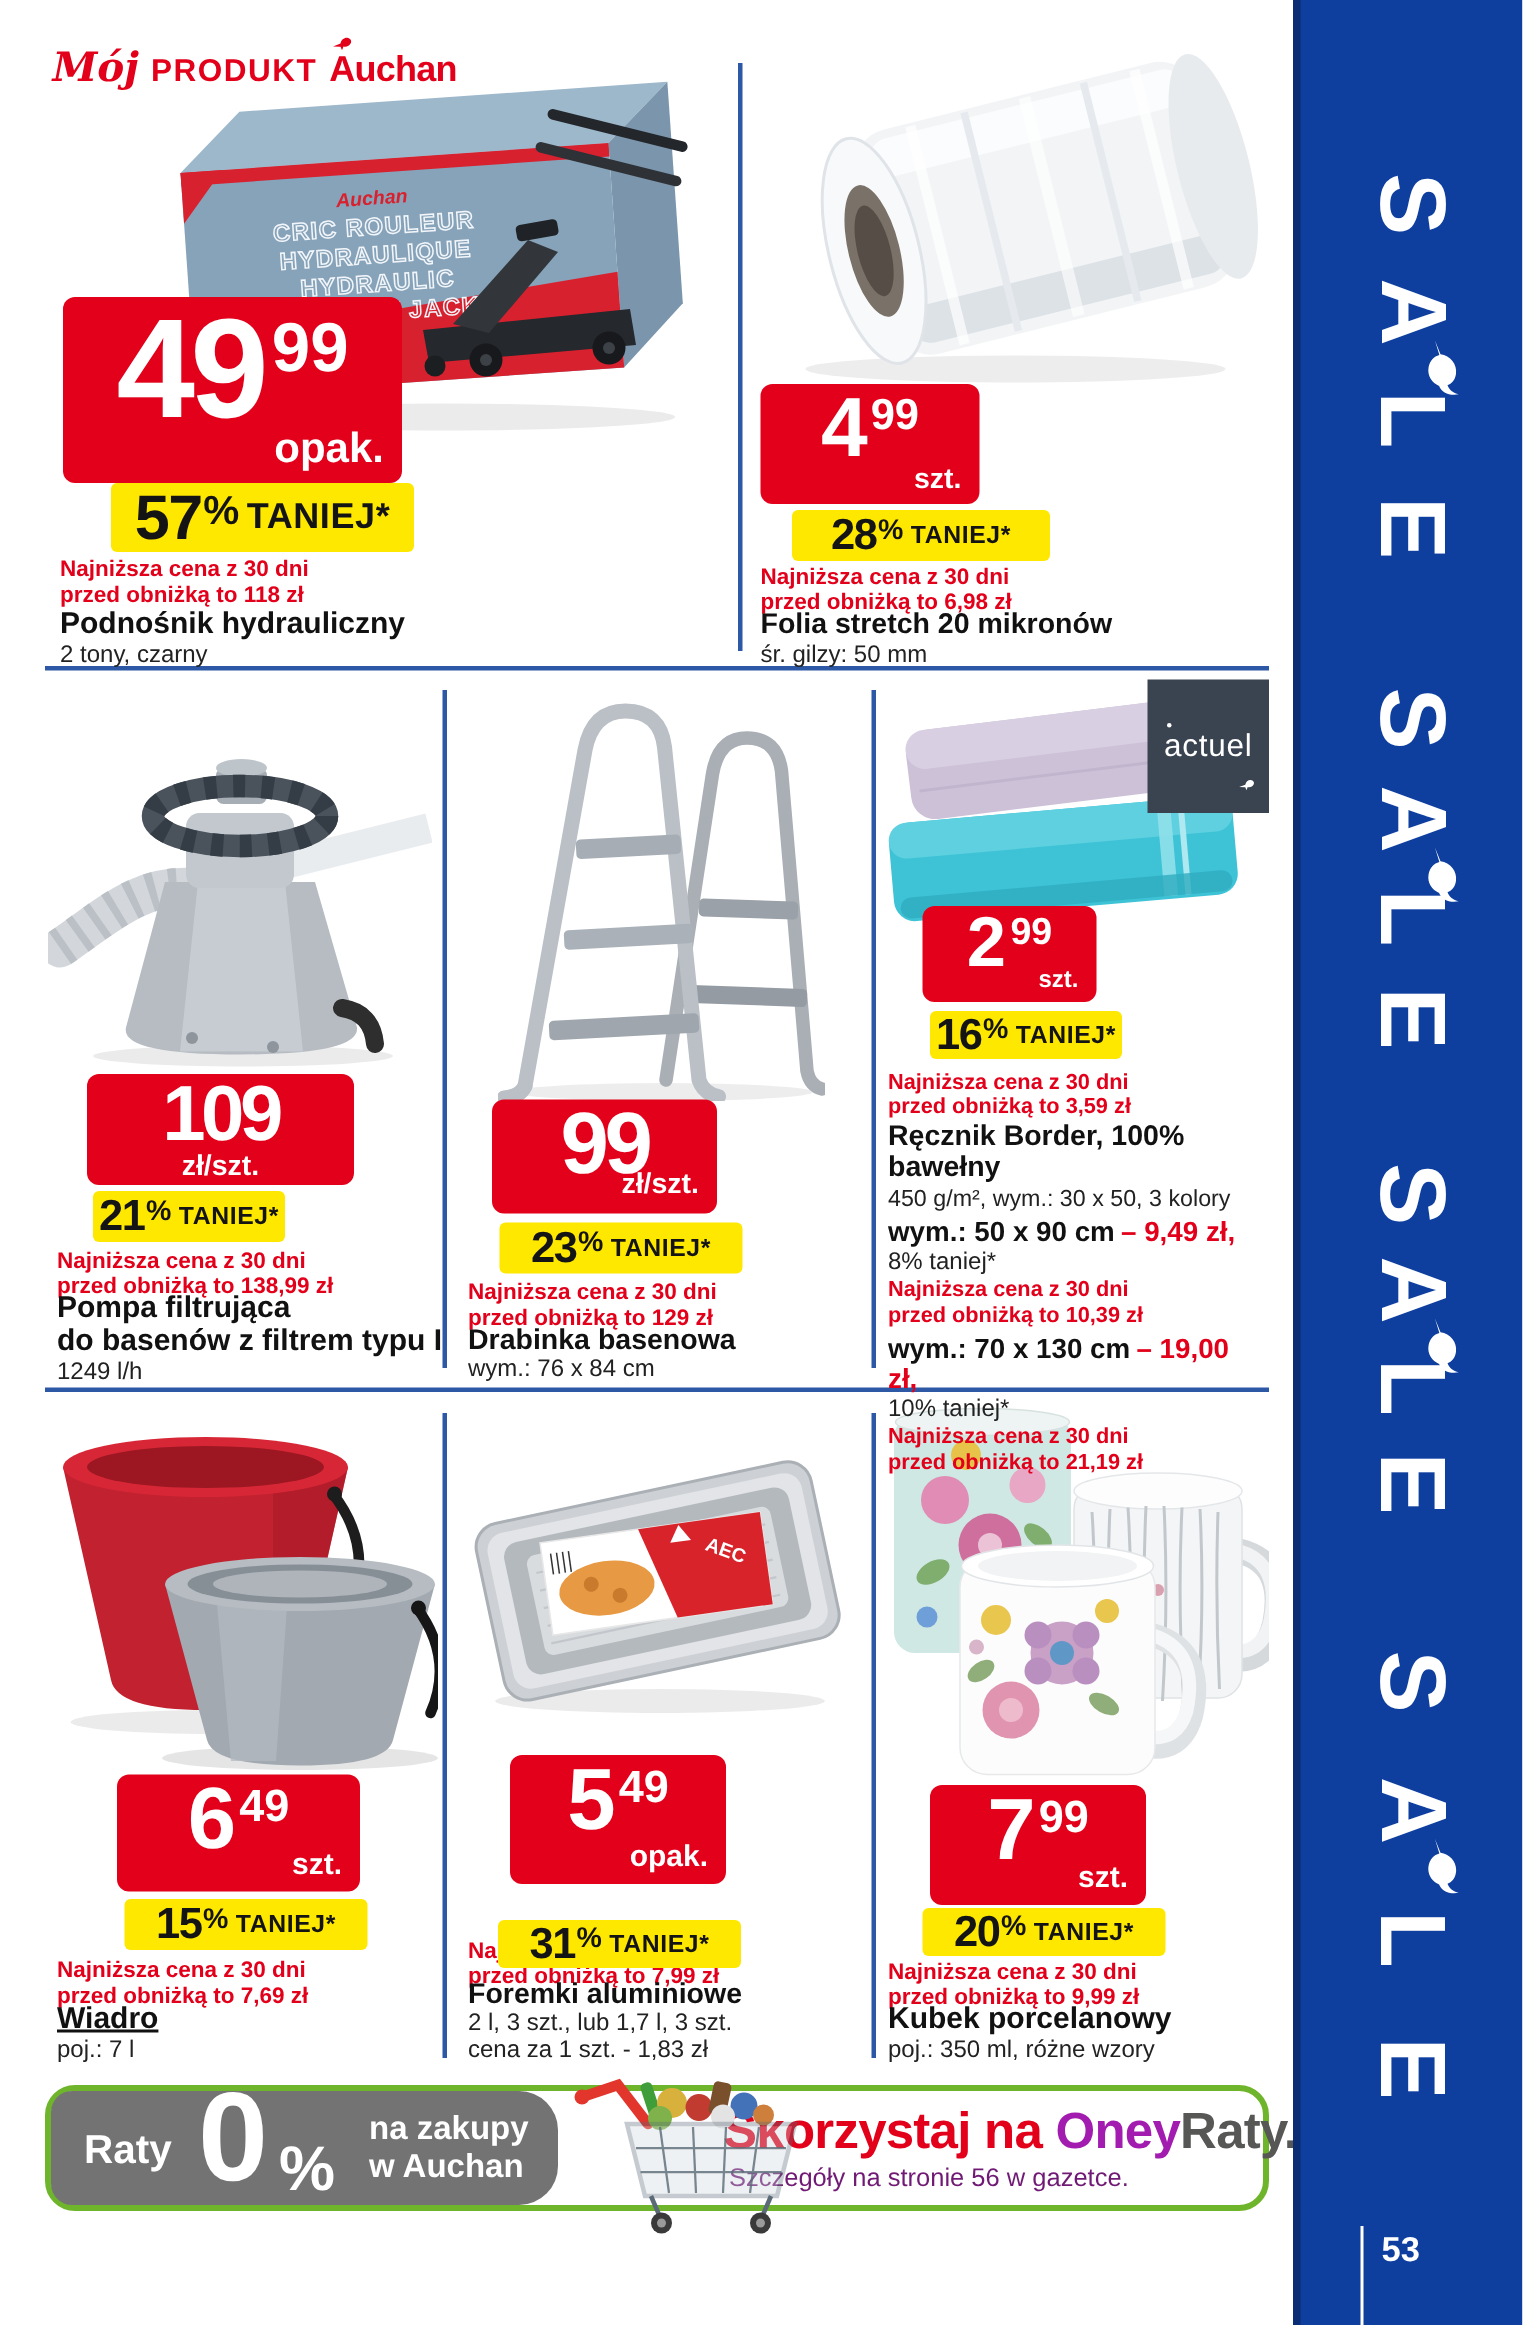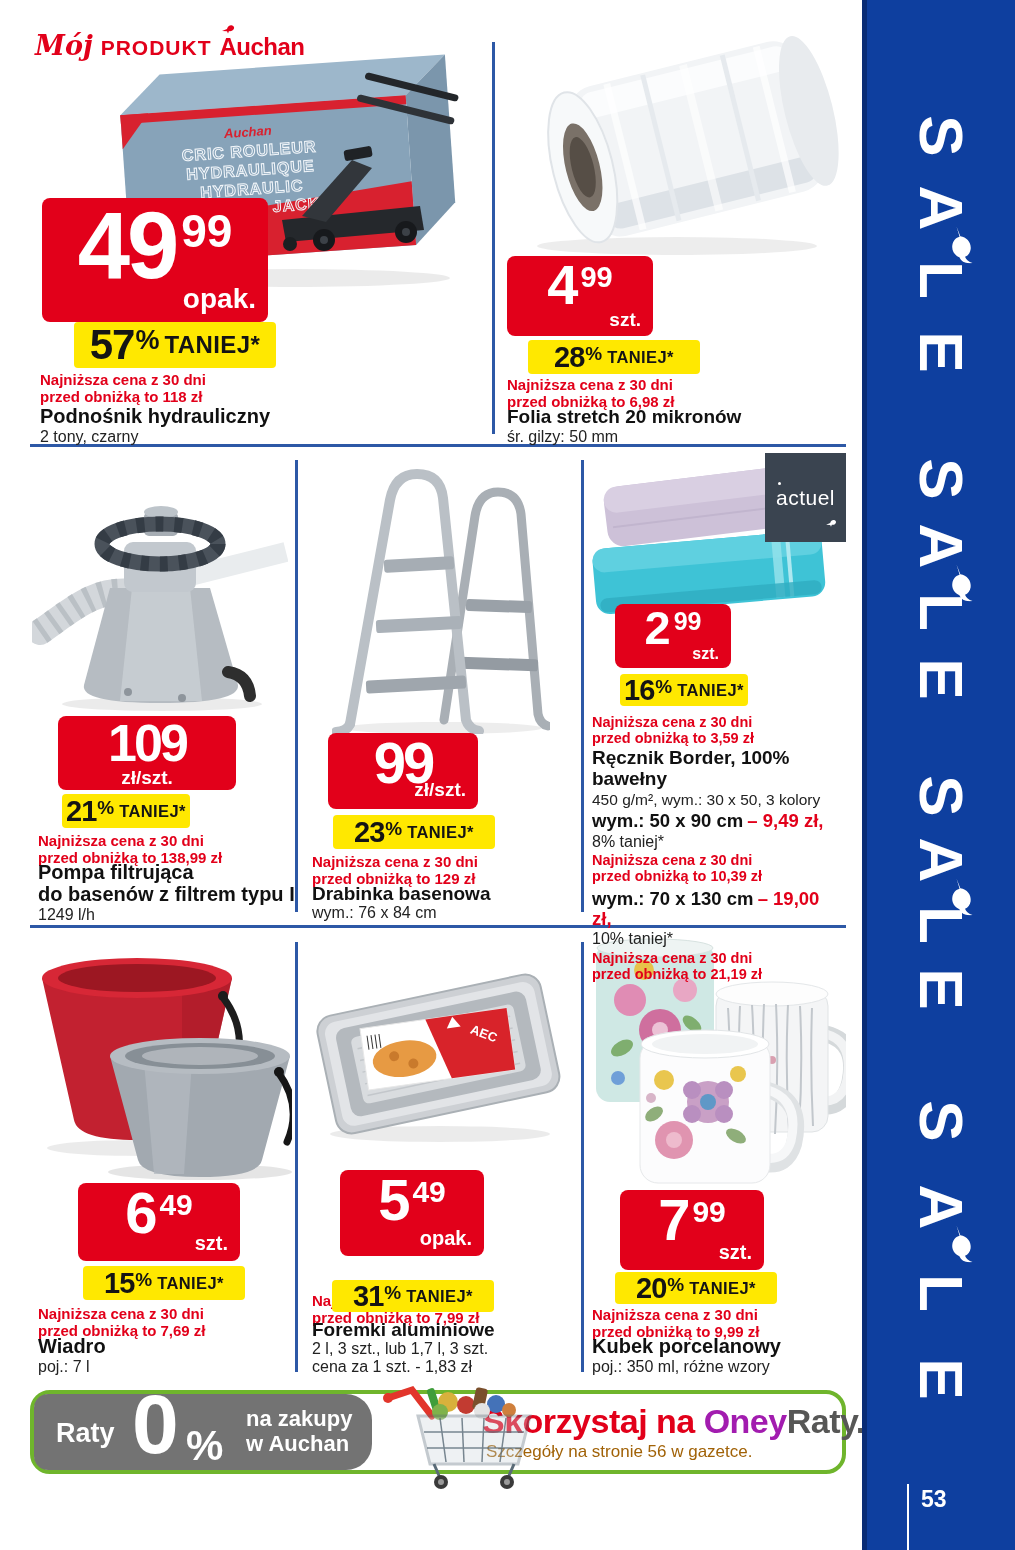--- a/index.html
+++ b/index.html
@@ -66,21 +66,21 @@
   .raty{position:absolute;left:30px;top:1390px;width:808px;height:76px;background:#ffffff;
         border:4px solid #6fb52c;border-radius:20px;z-index:5;}
   .raty-green{position:absolute;left:0;top:0;bottom:0;width:338px;background:#737373;
               border-radius:14px 26px 26px 14px;overflow:hidden;}
   .raty-green .rword{position:absolute;left:22px;top:24px;color:#fff;font-weight:800;font-size:27px;}
   .raty-green .rzero{position:absolute;left:98px;top:-12px;color:#fff;font-weight:800;font-size:84px;line-height:1;}
   .raty-green .rpct{position:absolute;left:152px;top:28px;color:#fff;font-weight:800;font-size:42px;}
   .raty-green .rlines{position:absolute;left:212px;top:12px;color:#fff;font-weight:800;font-size:22px;line-height:1.15;}
   .raty-cta{position:absolute;left:448px;top:8px;font-weight:800;font-size:34px;letter-spacing:-0.5px;white-space:nowrap;}
   .raty-cta .c1{color:#e2001a;} .raty-cta .c2{color:#a21caf;} .raty-cta .c3{color:#575756;}
-  .raty-details{position:absolute;left:452px;top:48px;font-size:17px;color:#a16207;font-weight:500;}
+  .raty-details{position:absolute;left:452px;top:48px;font-size:17px;color:#701a75;font-weight:500;}
   .cart{position:absolute;left:344px;top:-16px;z-index:6;}
   
   .art{position:absolute;z-index:1;}
 </style>
 </head>
 <body>
 
 <div class="page">
 
   <div class="hdiv" style="left:30px;top:444px;width:816px;"></div>
@@ -322,21 +322,21 @@
       <span class="tu">szt.</span>
     </div>
     <div class="tag-yellow y-md" style="left:83px;top:1266px;width:162px;height:34px;">
       <span class="yp">15</span>
         <span class="ys">%</span>
         <span class="yt">TANIEJ*</span>
     </div>
     <div class="lowest" style="left:38px;top:1305px;">
       <span>Najniższa cena z 30 dni</span><br><span>przed obniżką to 7,69 zł</span>
     </div>
-    <div class="pname" style="left:38px;top:1336px;">Wiadro</div>
+    <div class="pname" style="left:38px;top:1336px;text-decoration:underline;">Wiadro</div>
     <div class="psub" style="left:38px;top:1358px;">poj.: 7 l</div>
   </div>
 
   <div>
     <svg class="art" style="left:312px;top:952px;" width="252" height="200" viewBox="0 0 252 200">
       <ellipse cx="128" cy="182" rx="110" ry="8" fill="#000" opacity="0.08"></ellipse>
       <g transform="rotate(-12 126 100)">
         <rect x="12" y="42" width="228" height="120" rx="16" fill="#cdd0d4" stroke="#aab0b5" stroke-width="2"></rect>
         <rect x="19" y="49" width="214" height="106" rx="12" fill="#e2e4e7"></rect>
         <rect x="29" y="57" width="194" height="90" rx="10" fill="#b4b9be"></rect>

